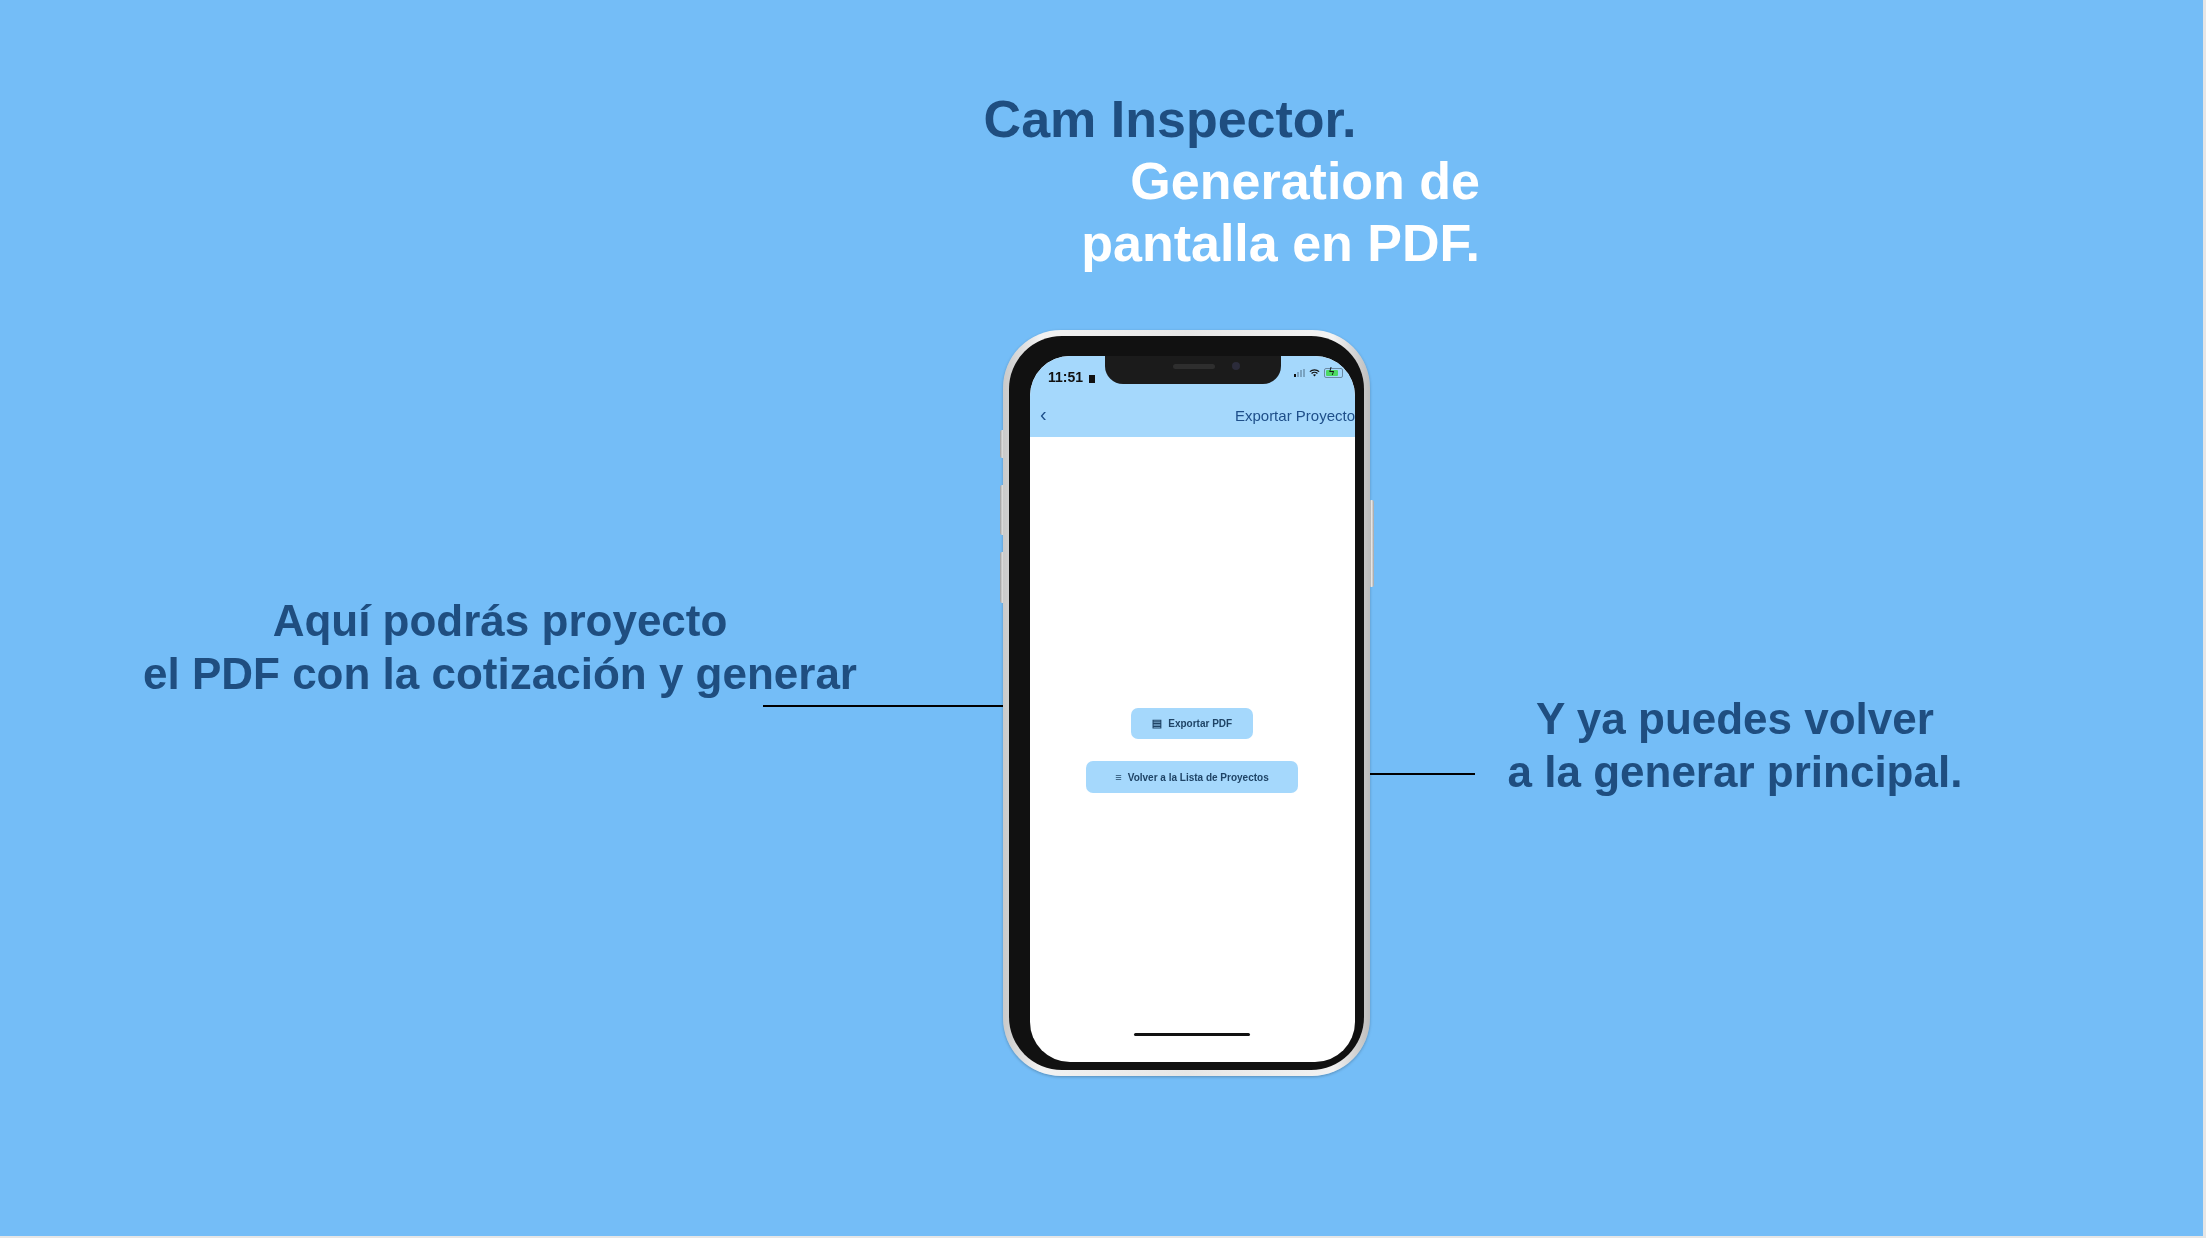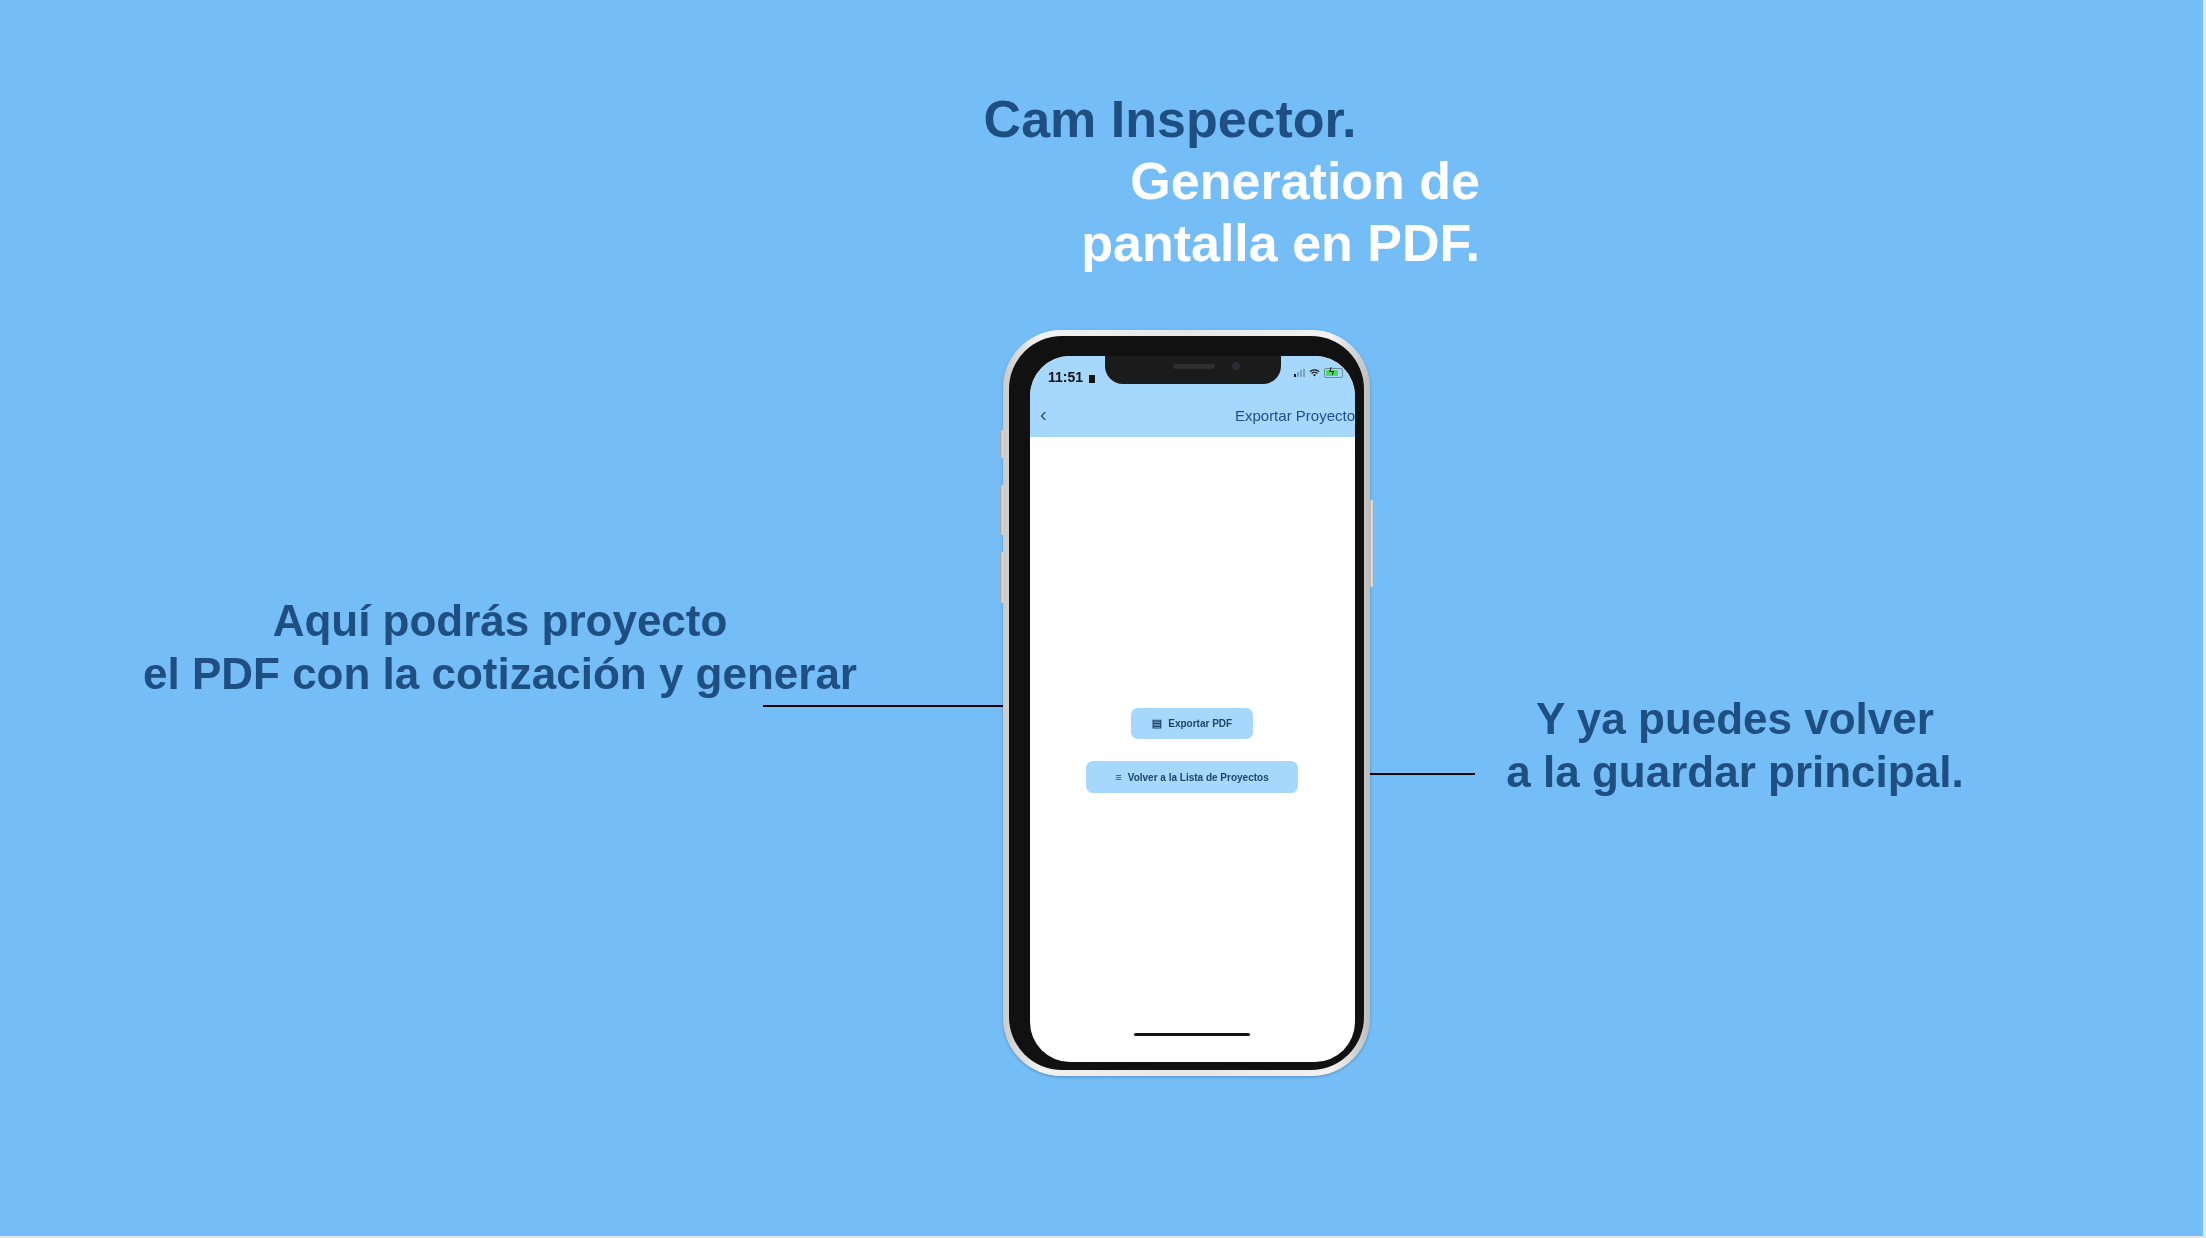--- a/index.html
+++ b/index.html
@@ -51,21 +51,21 @@
     <span class="l2">pantalla en PDF.</span>
   </div>
 
   <div class="caption cap-left">
     <div>Aquí podrás proyecto</div>
     <div>el PDF con la cotización y generar</div>
   </div>
 
   <div class="caption cap-right">
     <div>Y ya puedes volver</div>
-    <div>a la guardar principal.</div>
+    <div>a la generar principal.</div>
   </div>
 
   <div class="arrow arrow-right" style="left:763px; top:705px; width:348px;">
     <div class="head"></div>
   </div>
   <div class="arrow arrow-left" style="left:1293px; top:773px; width:182px;">
     <div class="head"></div>
   </div>
 
   <div class="side-btn" style="left:1000px; top:430px; height:28px;"></div>

